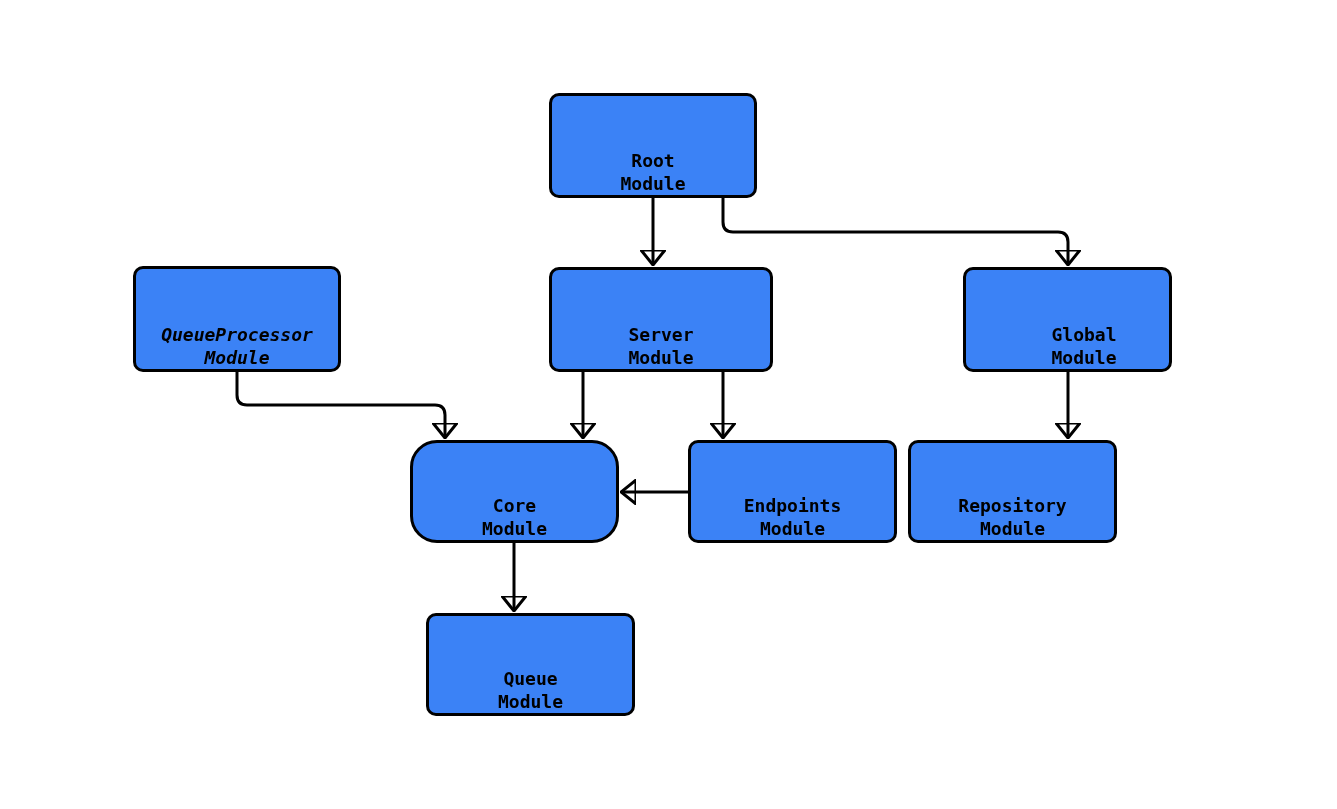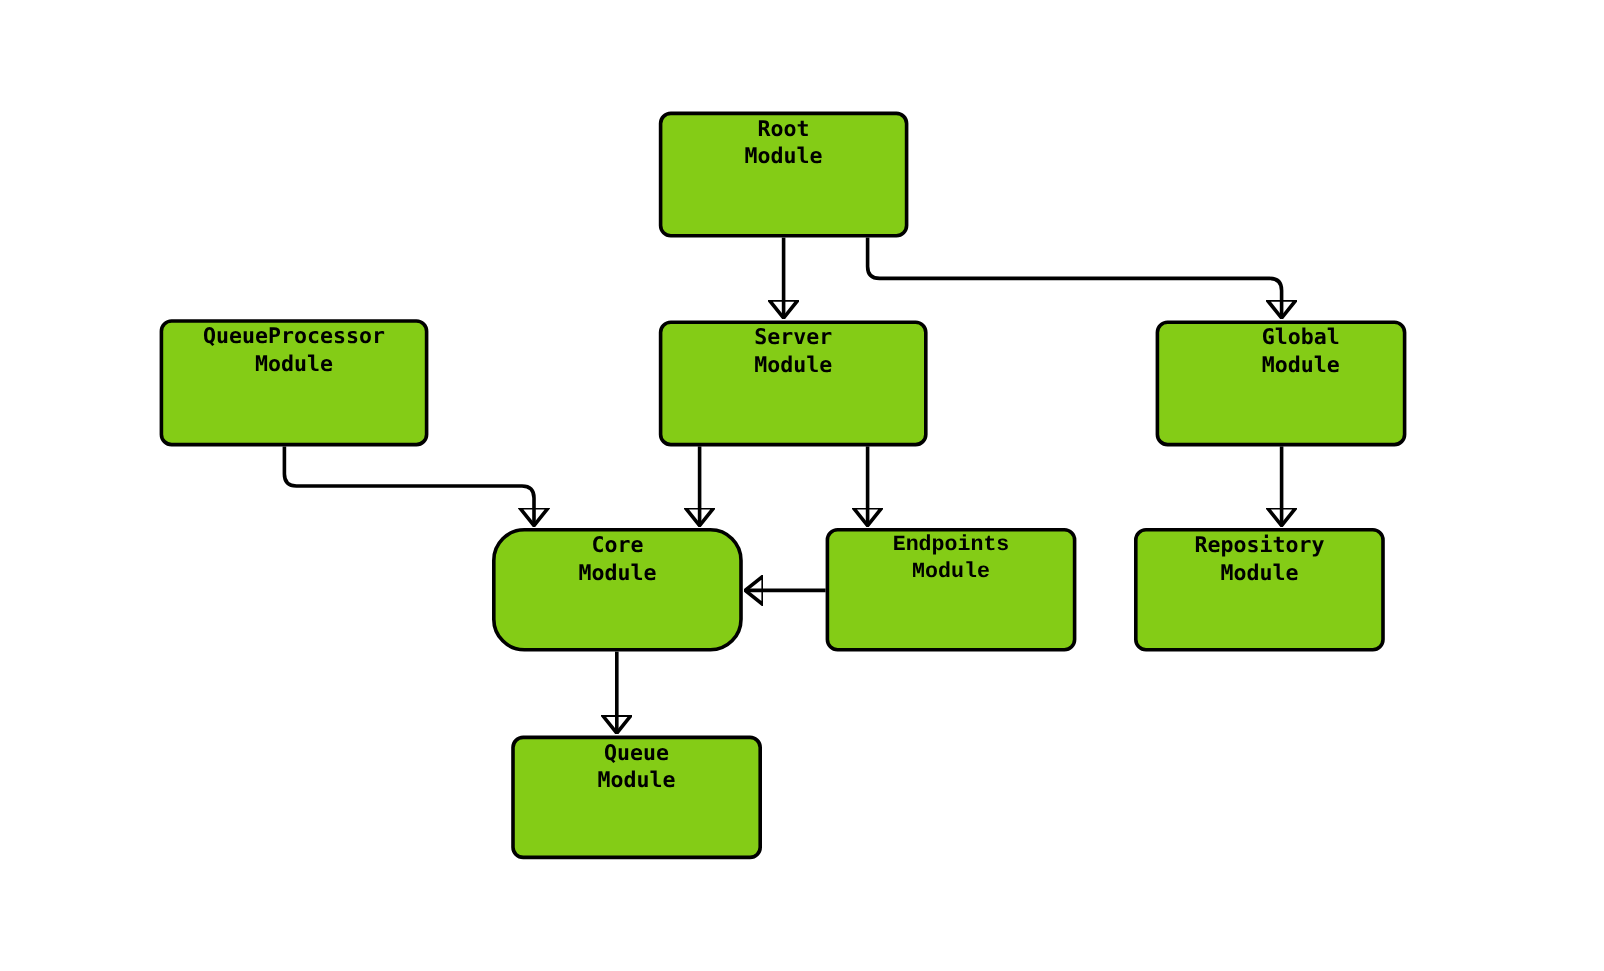--- a/index.html
+++ b/index.html
@@ -17,43 +17,43 @@
     left: 0; top: 0;
     width: 1337px; height: 809px;
   }
   .edges path {
     fill: none;
     stroke: #000000;
     stroke-width: 3;
   }
   .node {
     position: absolute;
-    background: #84cc16;
+    background: #3b82f6;
     border: 3px solid #000000;
     border-radius: 10px;
     display: flex;
-    align-items: flex-start;
+    align-items: flex-end;
     justify-content: center;
   }
   .node .label {
     font-size: 18px;
     line-height: 23px;
     font-weight: bold;
     color: #000000;
     text-align: center;
     white-space: pre-line;
   }
   
   .n-root           { left: 549px; top:  93px; width: 208px; height: 105px; }
-  .n-queueprocessor { left: 133px; top: 266px; width: 224px; height: 106px; }
+  .n-queueprocessor { left: 133px; top: 266px; width: 208px; height: 106px; font-style: italic; }
   .n-server         { left: 549px; top: 267px; width: 224px; height: 105px; }
   .n-global         { left: 963px; top: 267px; width: 209px; height: 105px; padding-left: 33px; }
   .n-core           { left: 410px; top: 440px; width: 209px; height: 103px; border-radius: 27px; }
-  .n-endpoints      { left: 688px; top: 440px; width: 209px; height: 103px; font-family: Liberation Mono, monospace; }
-  .n-repository     { left: 945px; top: 440px; width: 209px; height: 103px; }
+  .n-endpoints      { left: 688px; top: 440px; width: 209px; height: 103px; }
+  .n-repository     { left: 908px; top: 440px; width: 209px; height: 103px; }
   .n-queue          { left: 426px; top: 613px; width: 209px; height: 103px; }
 </style>
 </head>
 <body>
 
 <div class="canvas">
 
   <svg class="edges" viewBox="0 0 1337 809" xmlns="http://www.w3.org/2000/svg">
     <defs>
       <marker id="arrow" viewBox="0 0 16 26" refX="15" refY="13" markerWidth="16" markerHeight="26" markerUnits="userSpaceOnUse" orient="auto">

